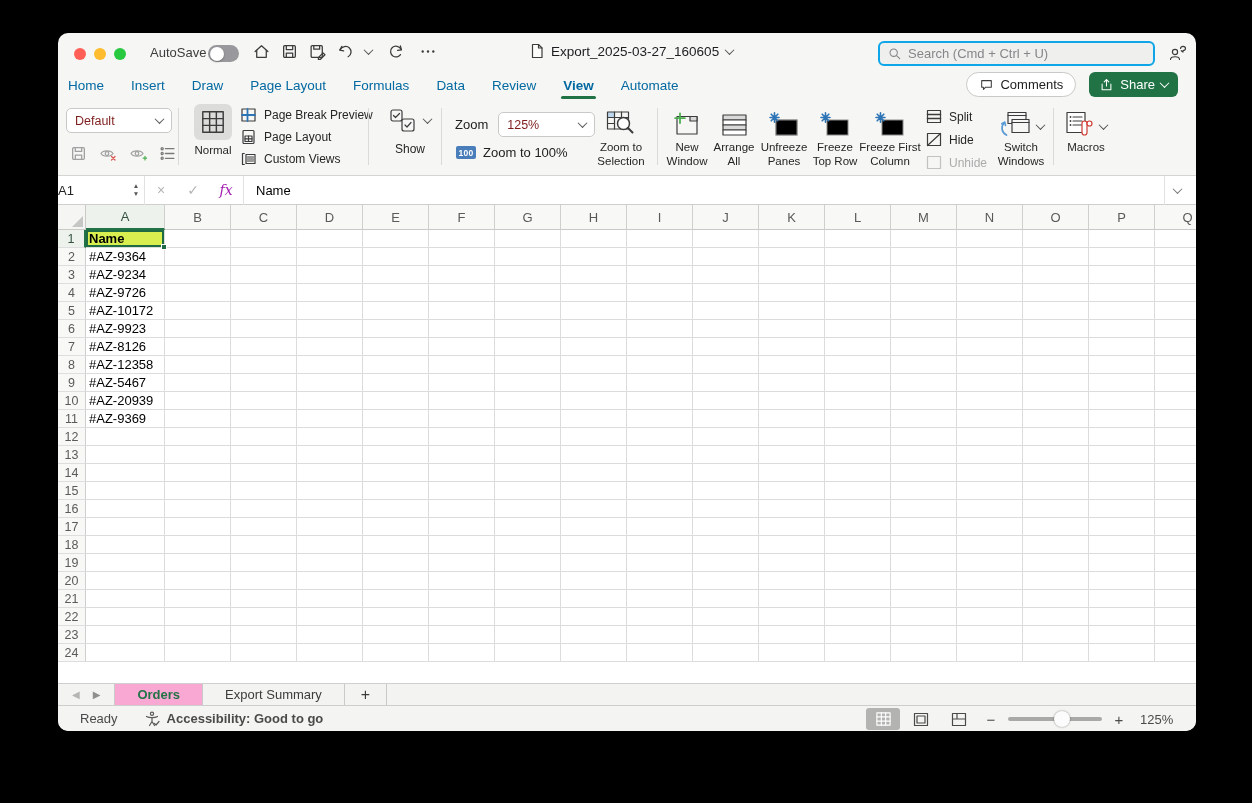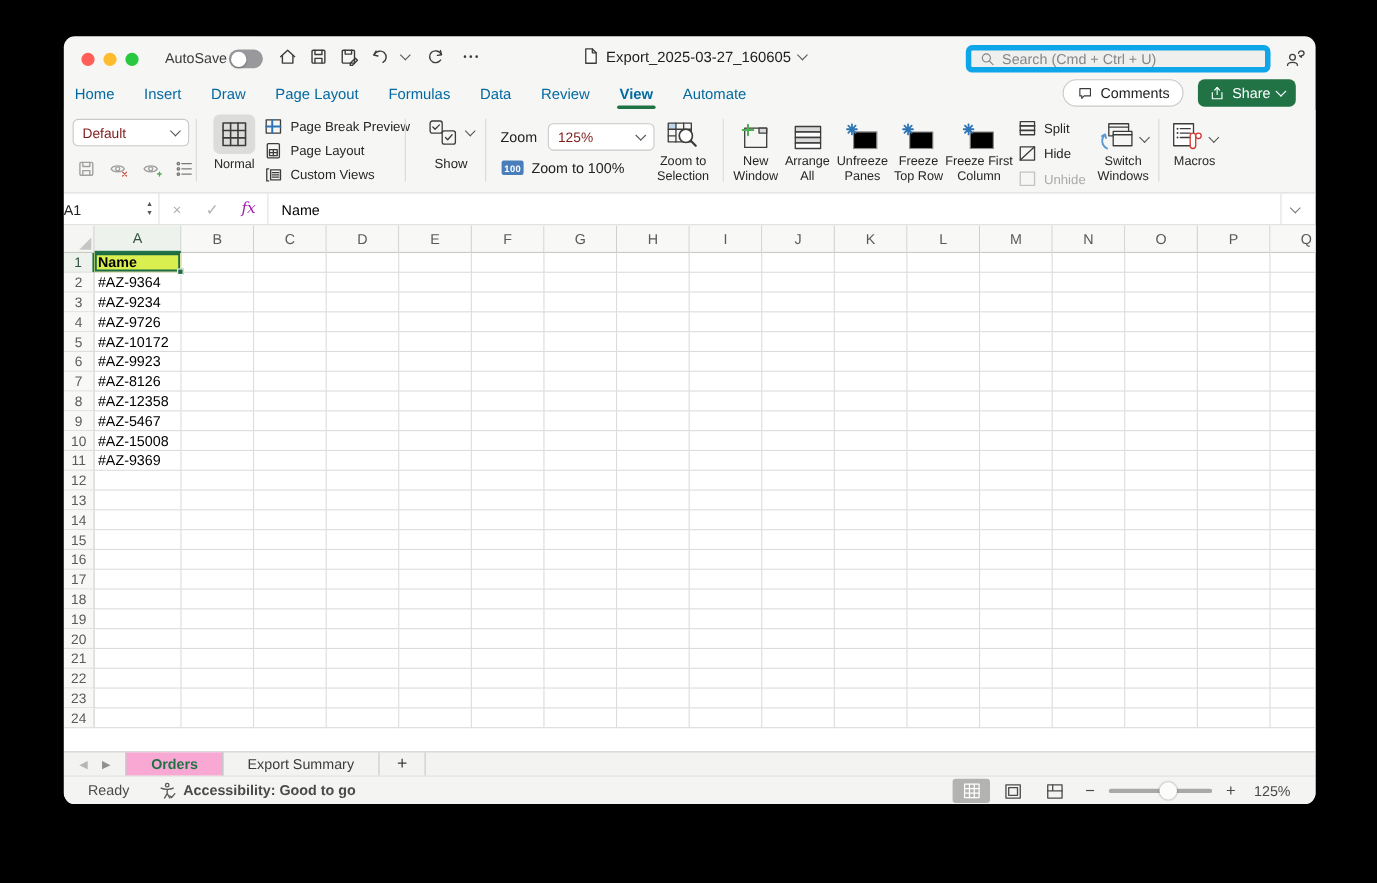--- a/index.html
+++ b/index.html
@@ -10,21 +10,21 @@
   .titlebar { position:relative; height:40px; }
   .traffic { position:absolute; left:16px; top:15px; display:flex; gap:8px; }
   .tl { width:12px; height:12px; border-radius:50%; }
   .tl.r { background:#ff5f57; } .tl.y { background:#febc2e; } .tl.g { background:#28c840; }
   .autosave { position:absolute; left:92px; top:12px; font-size:13px; color:#3c3c3c; }
   .toggle { position:absolute; left:150px; top:12px; width:31px; height:17px; border-radius:9px; background:#99999d; }
   .toggle .knob { position:absolute; left:1.5px; top:1.5px; width:14px; height:14px; border-radius:50%; background:#fff; box-shadow:0 1px 2px rgba(0,0,0,.3); }
   .tb-icons { position:absolute; left:195px; top:10px; display:flex; align-items:center; gap:11px; }
   .tb-btn { display:flex; align-items:center; }
   .doc-title { position:absolute; left:472px; top:10px; display:flex; align-items:center; gap:7px; font-size:13.5px; color:#1d1d1f; }
-  .searchbox { position:absolute; left:820px; top:8px; width:277px; height:25px; background:#efefee; border:5px solid #0ea5e9; border-radius:6px; display:flex; align-items:center; gap:6px; padding:0 8px; color:#86868a; font-size:13px; }
+  .searchbox { position:absolute; left:820px; top:8px; width:277px; height:25px; background:#efefee; border:2px solid #0ea5e9; border-radius:6px; display:flex; align-items:center; gap:6px; padding:0 8px; color:#86868a; font-size:13px; }
   .people { position:absolute; left:1110px; top:11px; }
   svg.ic { stroke:#3c3c3c; fill:none; stroke-width:1.2; stroke-linecap:round; stroke-linejoin:round; display:block; }
   .chev { display:inline-block; width:7px; height:7px; border-right:1.4px solid #555; border-bottom:1.4px solid #555; transform:rotate(45deg) translate(-1px,-1px); }
 
   
   .menubar { position:relative; height:27px; display:flex; align-items:center; }
   .mtabs { display:flex; gap:27px; padding-left:10px; }
   .mtab { font-size:13.5px; color:#0369a1; position:relative; padding:3px 0 6px; cursor:default; }
   .mtab.active { font-weight:700; }
   .mtab.active::after { content:""; position:absolute; left:-2px; right:-2px; bottom:0px; height:3px; border-radius:2px; background:var(--accent,#217346); }
@@ -691,21 +691,21 @@
           <div class="cell"></div>
           <div class="cell"></div>
           <div class="cell"></div>
           <div class="cell"></div>
           <div class="cell"></div>
           <div class="cell"></div>
           <div class="cell"></div>
         </div>
         <div class="grow">
           <div class="rn">10</div>
-          <div class="cell colA">#AZ-15008</div>
+          <div class="cell colA">#AZ-20939</div>
           <div class="cell"></div>
           <div class="cell"></div>
           <div class="cell"></div>
           <div class="cell"></div>
           <div class="cell"></div>
           <div class="cell"></div>
           <div class="cell"></div>
           <div class="cell"></div>
           <div class="cell"></div>
           <div class="cell"></div>

